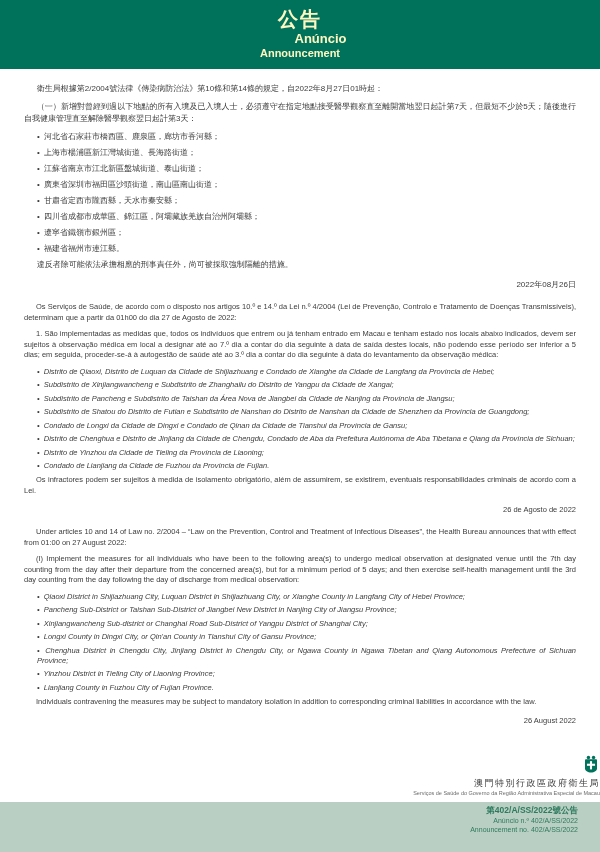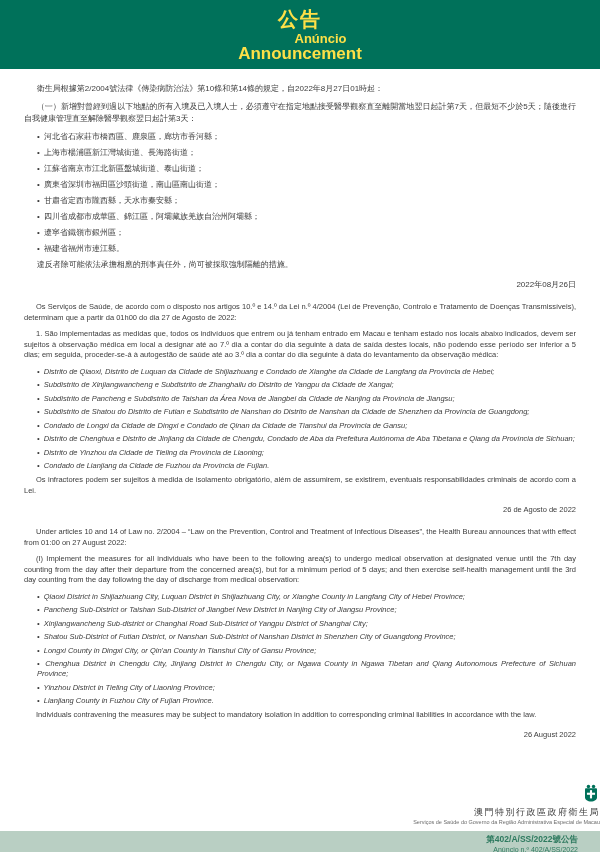--- a/index.html
+++ b/index.html
@@ -11,26 +11,26 @@
   *{margin:0;padding:0;box-sizing:border-box;}
   html,body{background:#fff;}
   body{
     width:600px;height:852px;overflow:hidden;
     font-family:"Liberation Sans","DejaVu Sans",sans-serif;
     color:#3c3c3c;
     display:flex;flex-direction:column;
   }
   .header{
     background:var(--header-bg,#00715a);
-    color:#fde047;text-align:center;
+    color:#fef9c3;text-align:center;
     padding:7px 0 8px 0;flex:0 0 auto;
   }
   .header .t-zh{font-size:20px;font-weight:bold;line-height:24px;letter-spacing:2px;}
   .header .t-pt{font-size:13px;font-weight:bold;line-height:15px;padding-left:41px;}
-  .header .t-en{font-size:17px;font-weight:bold;line-height:15px;}
+  .header .t-en{font-size:11px;font-weight:bold;line-height:15px;}
   .main{flex:1 1 auto;padding:14px 24px 0 24px;}
   .para{
     text-align:justify;text-indent:1.6em;
     margin-bottom:6px;
   }
   .sec-zh .para{font-size:8px;line-height:12px;}
   .sec-zh .bullet{font-size:8px;line-height:11px;margin-bottom:5px;}
   .sec-pt .para,.sec-en .para{font-size:7.5px;line-height:10.5px;}
   .sec-pt .bullet,.sec-en .bullet{font-size:7.5px;line-height:10px;margin-bottom:3.5px;font-style:italic;}
   .bullets{padding-left:13px;margin-bottom:4px;}
@@ -46,21 +46,21 @@
     flex:0 0 auto;text-align:right;padding-bottom:5px;
   }
   .logo-block .org-zh{
     font-size:9px;color:#3a3a3a;letter-spacing:1.5px;line-height:11px;
   }
   .logo-block .org-pt{
     font-size:5.5px;color:#6d6d6d;line-height:8px;
   }
   .logo-icon{display:inline-block;margin-bottom:1px;}
   .footer{
-    flex:0 0 auto;height:21px;
+    flex:0 0 auto;height:50px;
     background:var(--footer-bg,#b9cfc3);
     color:var(--footer-text,#2e7a5f);
     text-align:right;padding:3px 22px 0 0;
   }
   .footer .ref-zh{font-size:8.5px;font-weight:bold;line-height:11px;}
   .footer .ref-pt,.footer .ref-en{font-size:7px;line-height:9px;}
 </style>
 </head>
 <body>
 
@@ -106,21 +106,20 @@
     <p class="date-line">26 de Agosto de 2022</p>
   </div>
 
   <div class="sec-en">
     <p class="para">Under articles 10 and 14 of Law no. 2/2004 – “Law on the Prevention, Control and Treatment of Infectious Diseases”, the Health Bureau announces that with effect from 01:00 on 27 August 2022:</p>
     <p class="para">(I) Implement the measures for all individuals who have been to the following area(s) to undergo medical observation at designated venue until the 7th day counting from the day after their departure from the concerned area(s), but for a minimum period of 5 days; and then exercise self-health management until the 3rd day counting from the day following the day of discharge from medical observation:</p>
     <div class="bullets">
         <div class="bullet"><span class="dot">•</span><span> Qiaoxi District in Shijiazhuang City, Luquan District in Shijiazhuang City, or Xianghe County in Langfang City of Hebei Province;</span></div>
         <div class="bullet"><span class="dot">•</span><span> Pancheng Sub-District or Taishan Sub-District of Jiangbei New District in Nanjing City of Jiangsu Province;</span></div>
         <div class="bullet"><span class="dot">•</span><span> Xinjiangwancheng Sub-district or Changhai Road Sub-District of Yangpu District of Shanghai City;</span></div>
-        <div class="bullet"><span class="dot">•</span><span> Shatou Sub-District of Futian District, or Nanshan Sub-District of Nanshan District in Shenzhen City of Guangdong Province;</span></div>
         <div class="bullet"><span class="dot">•</span><span> Longxi County in Dingxi City, or Qin'an County in Tianshui City of Gansu Province;</span></div>
         <div class="bullet"><span class="dot">•</span><span> Chenghua District in Chengdu City, Jinjiang District in Chengdu City, or Ngawa County in Ngawa Tibetan and Qiang Autonomous Prefecture of Sichuan Province;</span></div>
         <div class="bullet"><span class="dot">•</span><span> Yinzhou District in Tieling City of Liaoning Province;</span></div>
         <div class="bullet"><span class="dot">•</span><span> Lianjiang County in Fuzhou City of Fujian Province.</span></div>
       </div>
     <p class="para penalty">Individuals contravening the measures may be subject to mandatory isolation in addition to corresponding criminal liabilities in accordance with the law.</p>
     <p class="date-line">26 August 2022</p>
   </div>
 
 </div>

